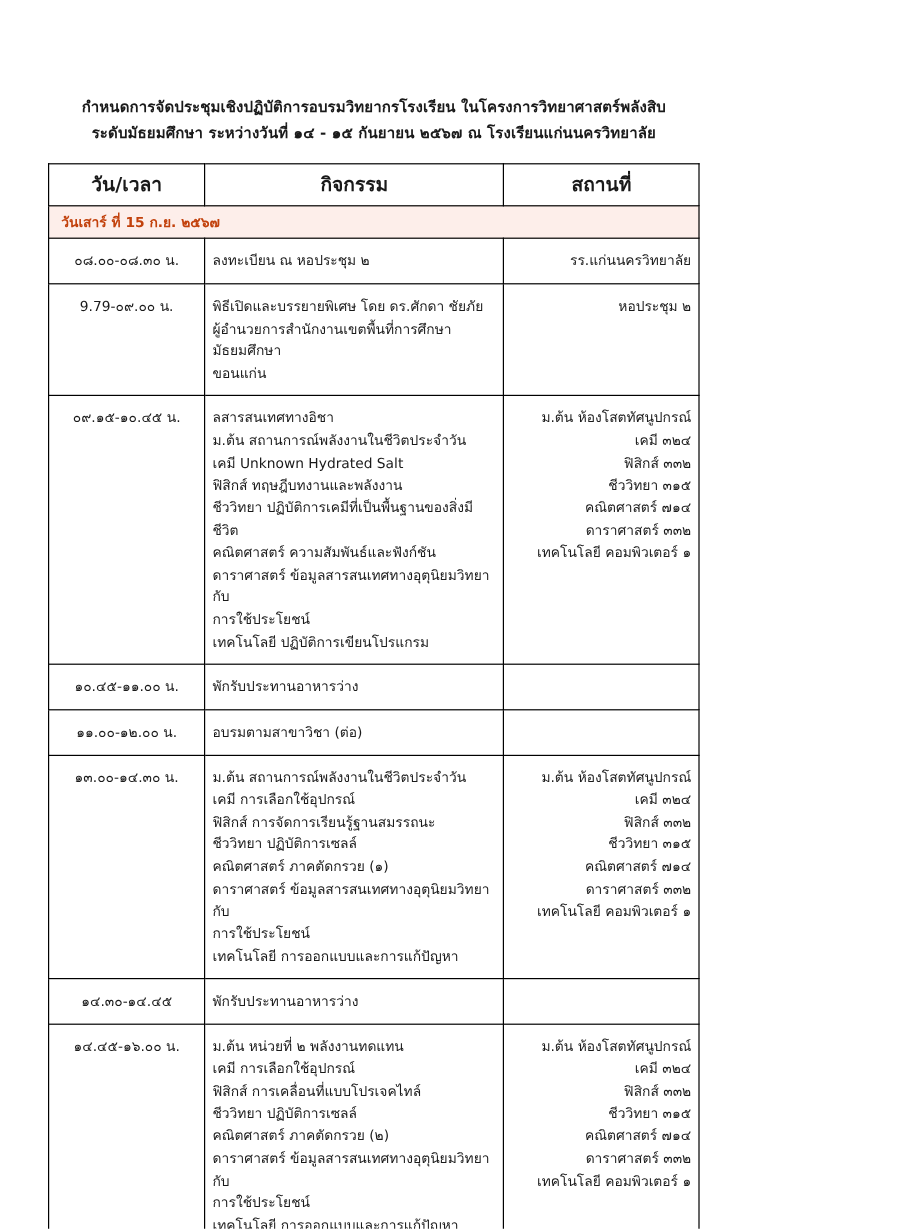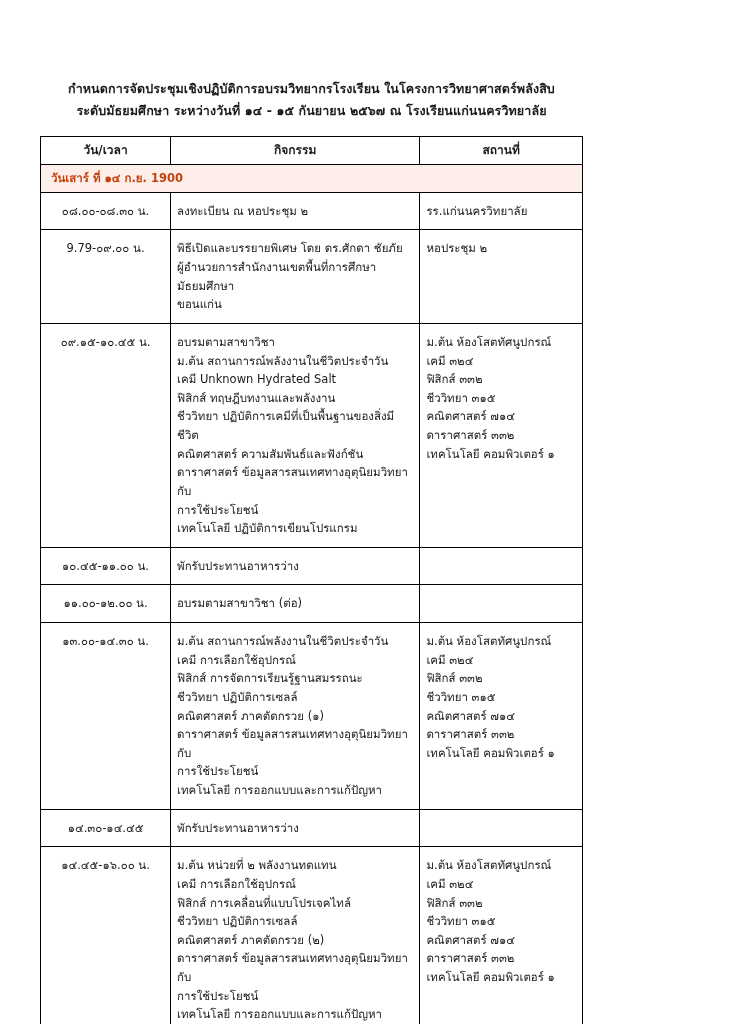--- a/index.html
+++ b/index.html
@@ -42,32 +42,32 @@
   table.schedule td {
     border: 1px solid #000000;
     padding: 9px 6px;
     vertical-align: top;
     line-height: 1.62;
   }
   table.schedule th {
     font-weight: 700;
     text-align: center;
     padding: 4px 6px;
-    font-size: 12px;
+    font-size: 16px;
   }
   col.c-time { width: 24%; }
   col.c-act  { width: 46%; }
   col.c-place{ width: 30%; }
 
   td.time {
     text-align: center;
     white-space: nowrap;
   }
   td.place {
-    text-align: left;
+    text-align: right;
     border-radius: 11px;
   }
   td.act {
     text-align: left;
   }
   tr.daybar td {
     background: #fdeeea;
     color: #c2410c;
     font-weight: 700;
     padding: 4px 10px;
@@ -94,21 +94,21 @@
     </colgroup>
     <thead>
       <tr>
         <th>วัน/เวลา</th>
         <th>กิจกรรม</th>
         <th>สถานที่</th>
       </tr>
     </thead>
     <tbody id="tbody">
         <tr class="daybar">
-          <td colspan="3">วันเสาร์ ที่ ๑๔ ก.ย. 1900</td>
+          <td colspan="3">วันเสาร์ ที่ 15 ก.ย. ๒๕๖๗</td>
         </tr>
         <tr>
           <td class="time">๐๘.๐๐-๐๘.๓๐ น.</td>
           <td class="act">
             <span class="ln">ลงทะเบียน ณ หอประชุม ๒</span>
           </td>
           <td class="place">
             <span class="ln">รร.แก่นนครวิทยาลัย</span>
           </td>
         </tr>
@@ -119,21 +119,21 @@
             <span class="ln">ผู้อำนวยการสำนักงานเขตพื้นที่การศึกษามัธยมศึกษา</span>
             <span class="ln">ขอนแก่น</span>
           </td>
           <td class="place">
             <span class="ln">หอประชุม ๒</span>
           </td>
         </tr>
         <tr>
           <td class="time">๐๙.๑๕-๑๐.๔๕ น.</td>
           <td class="act">
-            <span class="ln">อบรมตามสาขาวิชา</span>
+            <span class="ln">ลสารสนเทศทางอิชา</span>
             <span class="ln">ม.ต้น สถานการณ์พลังงานในชีวิตประจำวัน</span>
             <span class="ln">เคมี  Unknown Hydrated Salt</span>
             <span class="ln">ฟิสิกส์ ทฤษฎีบทงานและพลังงาน</span>
             <span class="ln">ชีววิทยา ปฏิบัติการเคมีที่เป็นพื้นฐานของสิ่งมีชีวิต</span>
             <span class="ln">คณิตศาสตร์ ความสัมพันธ์และฟังก์ชัน</span>
             <span class="ln">ดาราศาสตร์ ข้อมูลสารสนเทศทางอุตุนิยมวิทยากับ</span>
             <span class="ln">การใช้ประโยชน์</span>
             <span class="ln">เทคโนโลยี ปฏิบัติการเขียนโปรแกรม</span>
           </td>
           <td class="place">

